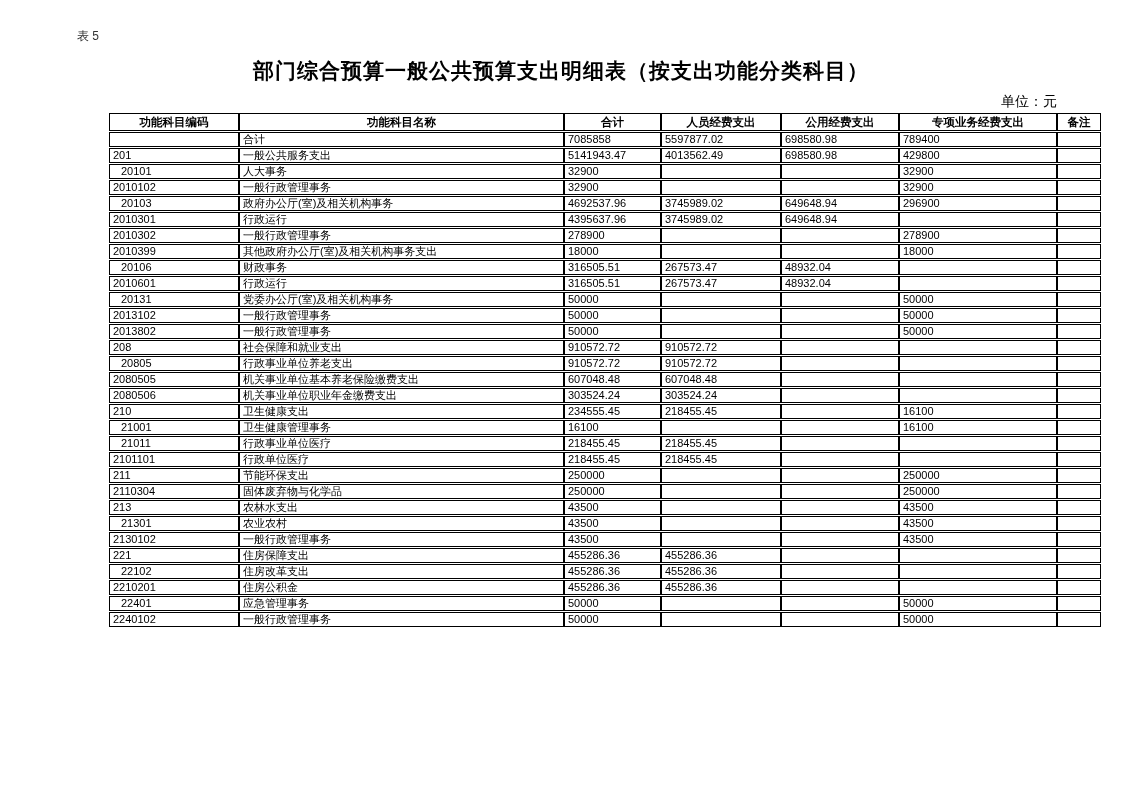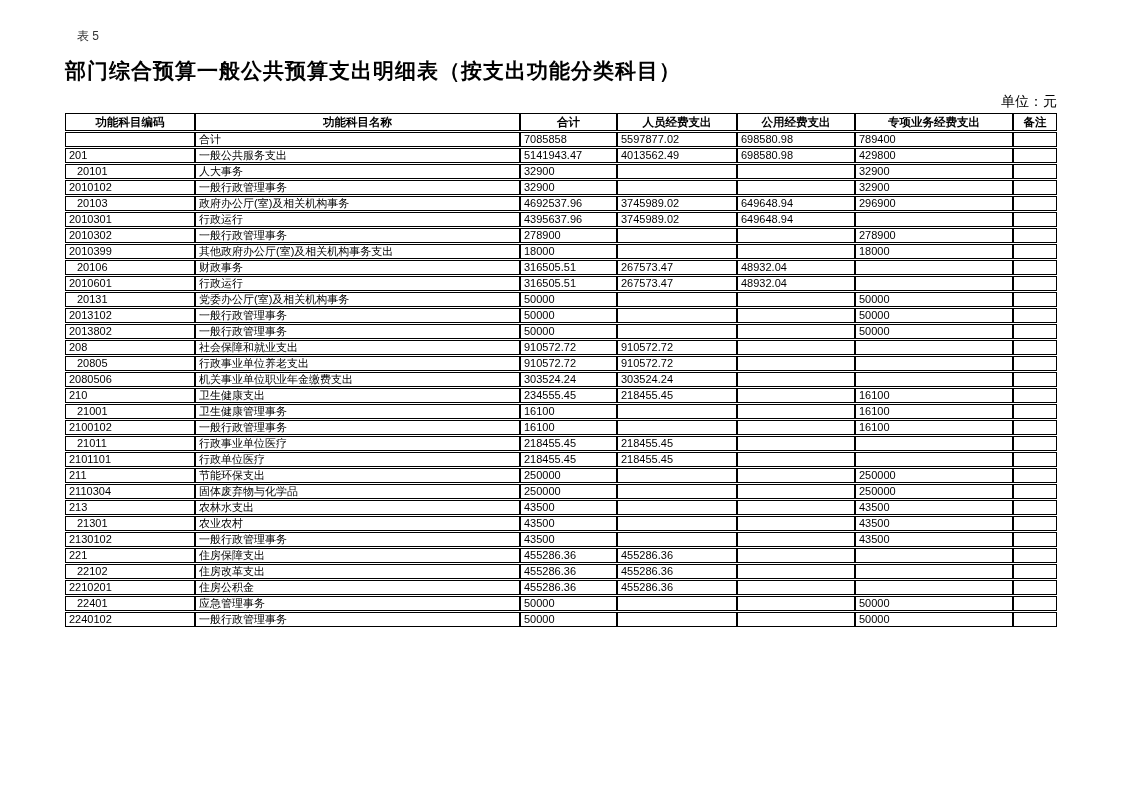--- a/index.html
+++ b/index.html
@@ -5,28 +5,29 @@
   * { margin:0; padding:0; box-sizing:border-box; }
   html, body { background:#ffffff; }
   body {
     width:1122px; height:793px;
     font-family:"Liberation Sans","DejaVu Sans",sans-serif;
     color:#000; position:relative; overflow:hidden;
   }
   .page { padding:28px 65px 0 65px; }
   .sheet-label { font-size:12px; color:#333;margin-left:12px; }
   .doc-title {
-    font-size:21px; font-weight:bold;
+    text-align:center; font-size:21px; font-weight:bold;
     letter-spacing:1px; margin-top:12px;
   }
   .unit-label { text-align:right; font-size:14px; margin-top:8px; margin-bottom:1px; }
   table.budget {
     width:992px; table-layout:fixed;
     border-collapse:separate; border-spacing:0 1px;
     background:#fff;
+    margin-left:44px;
   }
   th, td {
     border:1px solid #000; font-size:11px;
     height:15px; line-height:13px; padding:0 3px;
     white-space:nowrap; overflow:hidden; vertical-align:middle;
     background:#fff;
   }
   th { font-weight:bold; text-align:center; height:18px; font-size:11.5px; }
   td { text-align:left; font-weight:normal; }
   td.lvl2 { padding-left:11px; }
@@ -191,49 +192,49 @@
         <tr>
     <td class="lvl2">20805</td>
     <td>行政事业单位养老支出</td>
     <td>910572.72</td>
     <td>910572.72</td>
     <td></td>
     <td></td>
     <td></td>
   </tr>
         <tr>
+    <td class="lvl3">2080505</td>
+    <td>机关事业单位基本养老保险缴费支出</td>
+    <td>607048.48</td>
+    <td>607048.48</td>
+    <td></td>
+    <td></td>
+    <td></td>
+  </tr>
+        <tr>
     <td class="lvl3">2080506</td>
     <td>机关事业单位职业年金缴费支出</td>
     <td>303524.24</td>
     <td>303524.24</td>
     <td></td>
     <td></td>
     <td></td>
   </tr>
         <tr>
     <td class="lvl1">210</td>
     <td>卫生健康支出</td>
     <td>234555.45</td>
     <td>218455.45</td>
     <td></td>
     <td>16100</td>
     <td></td>
   </tr>
         <tr>
     <td class="lvl2">21001</td>
     <td>卫生健康管理事务</td>
-    <td>16100</td>
-    <td></td>
-    <td></td>
-    <td>16100</td>
-    <td></td>
-  </tr>
-        <tr>
-    <td class="lvl3">2100102</td>
-    <td>一般行政管理事务</td>
     <td>16100</td>
     <td></td>
     <td></td>
     <td>16100</td>
     <td></td>
   </tr>
         <tr>
     <td class="lvl2">21011</td>
     <td>行政事业单位医疗</td>
     <td>218455.45</td>

